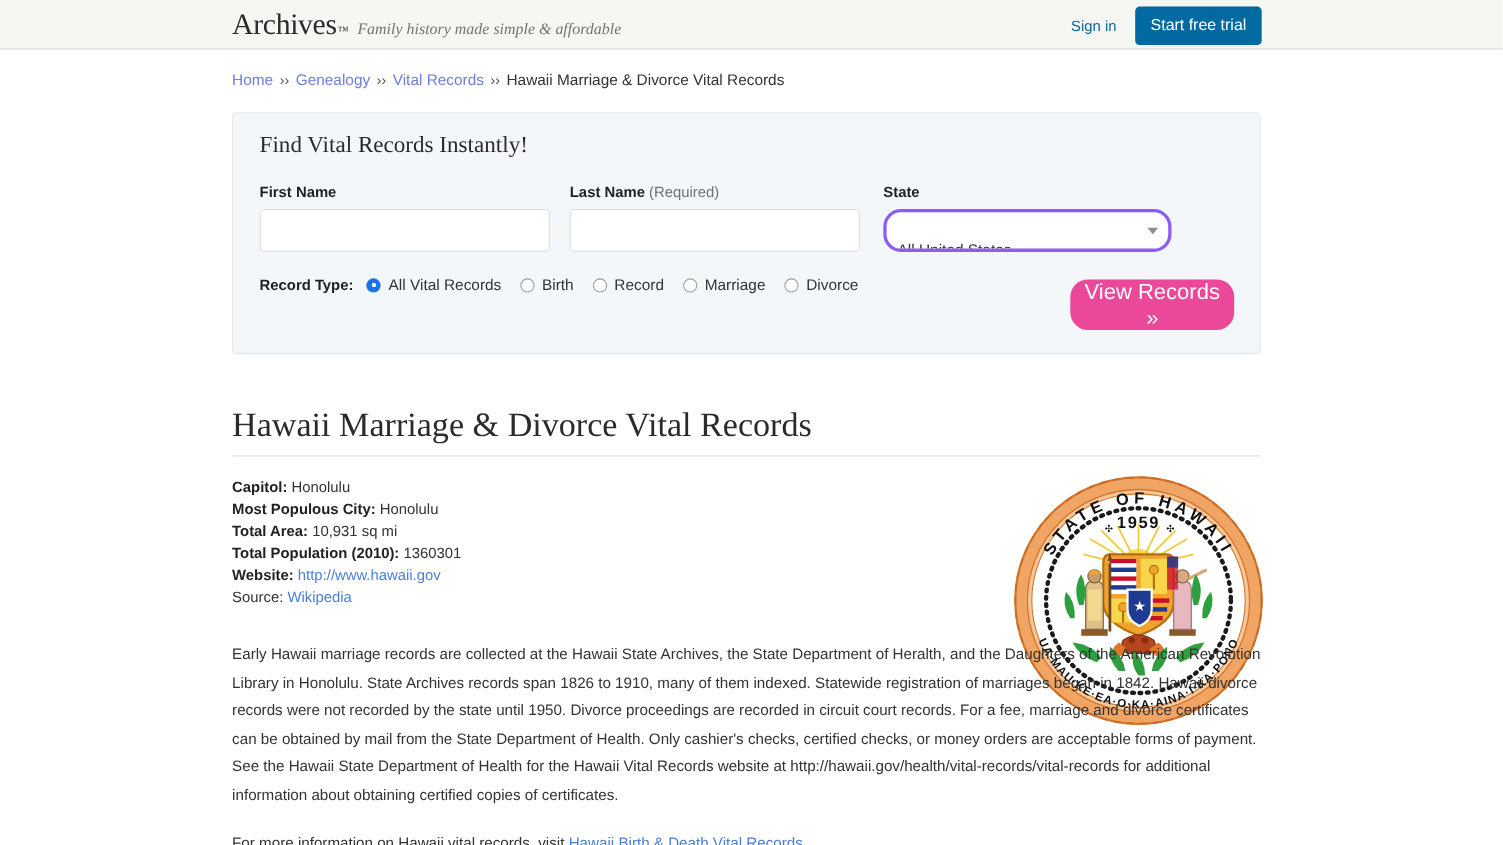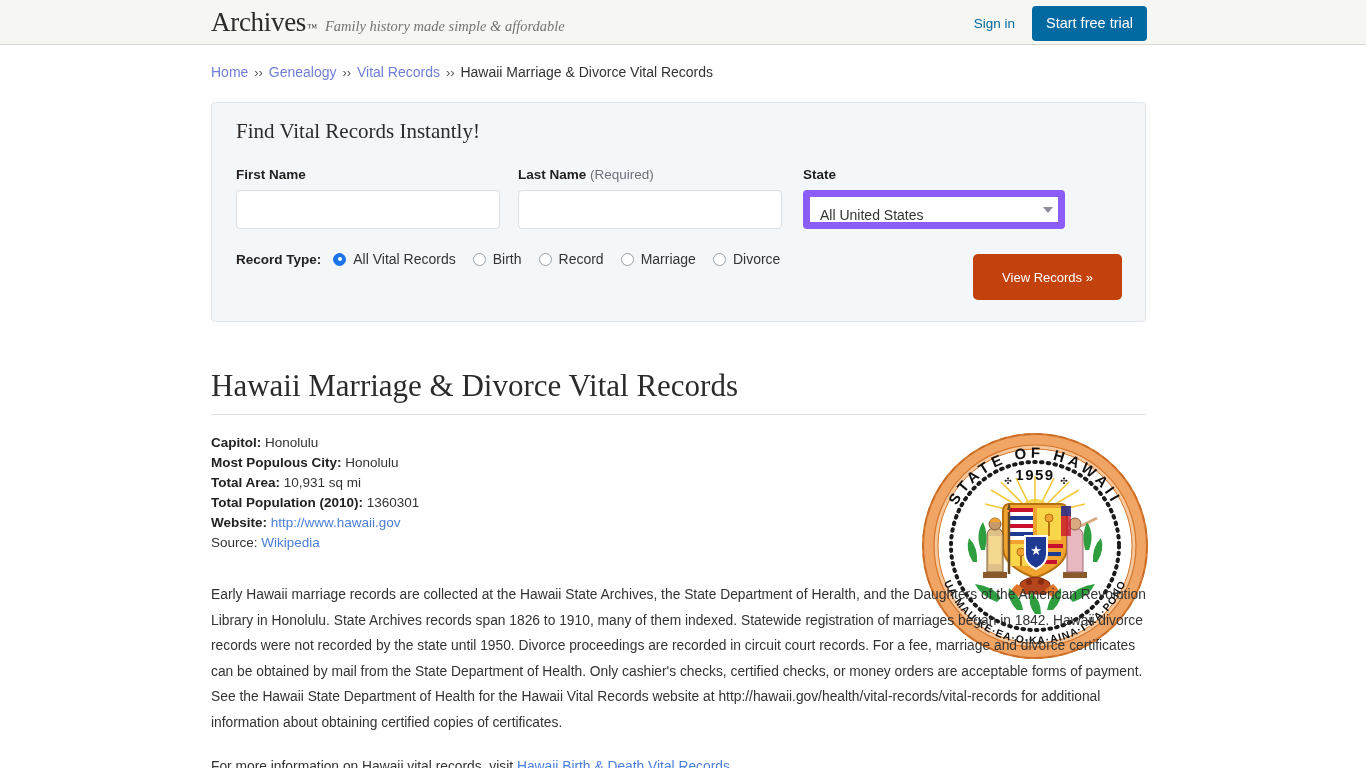--- a/index.html
+++ b/index.html
@@ -150,27 +150,27 @@
     outline: none;
   }
   .select-wrap {
     position: relative;
     width: 100%;
     height: 39px;
   }
   .select-box {
     width: 100%;
     height: 39px;
-    border: 7px solid #8b5cf6;
-    border-radius: 4px;
+    border: 3px solid #8b5cf6;
+    border-radius: 16px;
     background: #ffffff;
     font-size: 14px;
     color: #333333;
     line-height: 37px;
-    padding: 0 30px 0 10px;
+    padding: 16px 30px 0 10px;
     cursor: pointer;
     overflow: hidden;
     white-space: nowrap;
   }
   .select-caret {
     position: absolute;
     right: 12px;
     top: 17px;
     width: 0; height: 0;
     border-left: 5px solid transparent;
@@ -220,27 +220,27 @@
     width: 4px; height: 4px;
     border-radius: 50%;
     background: #ffffff;
   }
   .radio-text { font-size: 14px; color: #333333; }
 
   .view-records-btn {
     position: absolute;
     right: 23px;
     bottom: 21px;
-    background: #c2410c;
+    background: #ec4899;
     color: #ffffff;
     border: none;
-    border-radius: 5px;
+    border-radius: 16px;
     width: 149px;
     height: 46px;
-    font-size: 13px;
+    font-size: 20px;
     font-family: "Liberation Sans", sans-serif;
     cursor: pointer;
   }
 
   
   .page-title {
     position: absolute;
     left: 211px;
     top: 368px;
     font-family: "Liberation Serif", serif;

